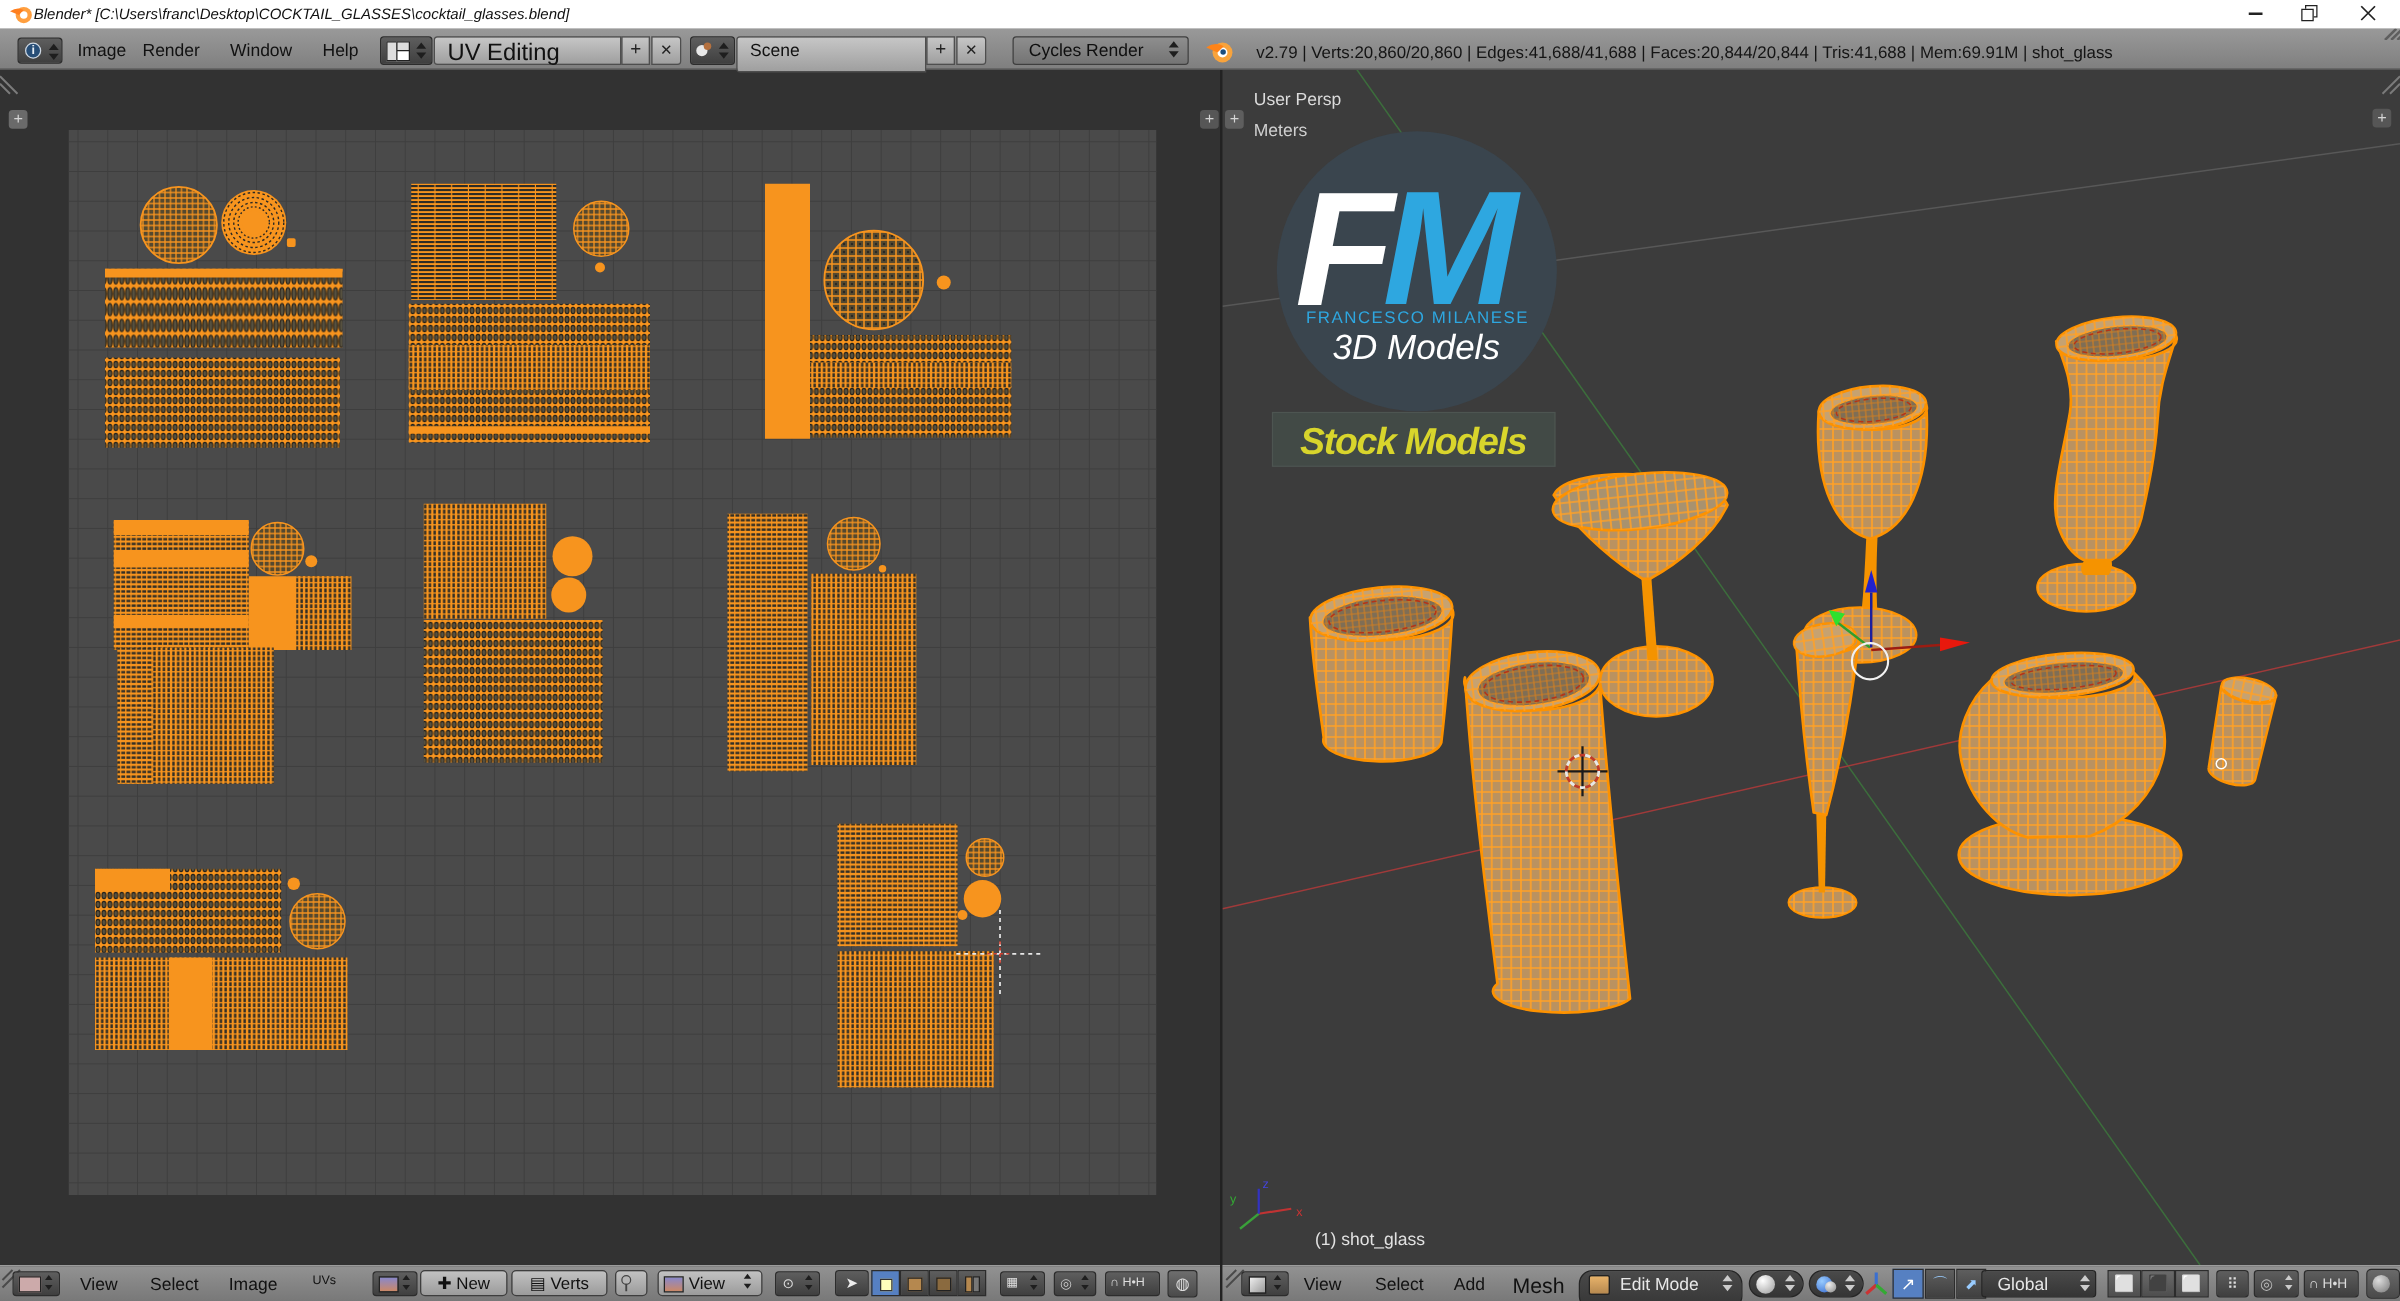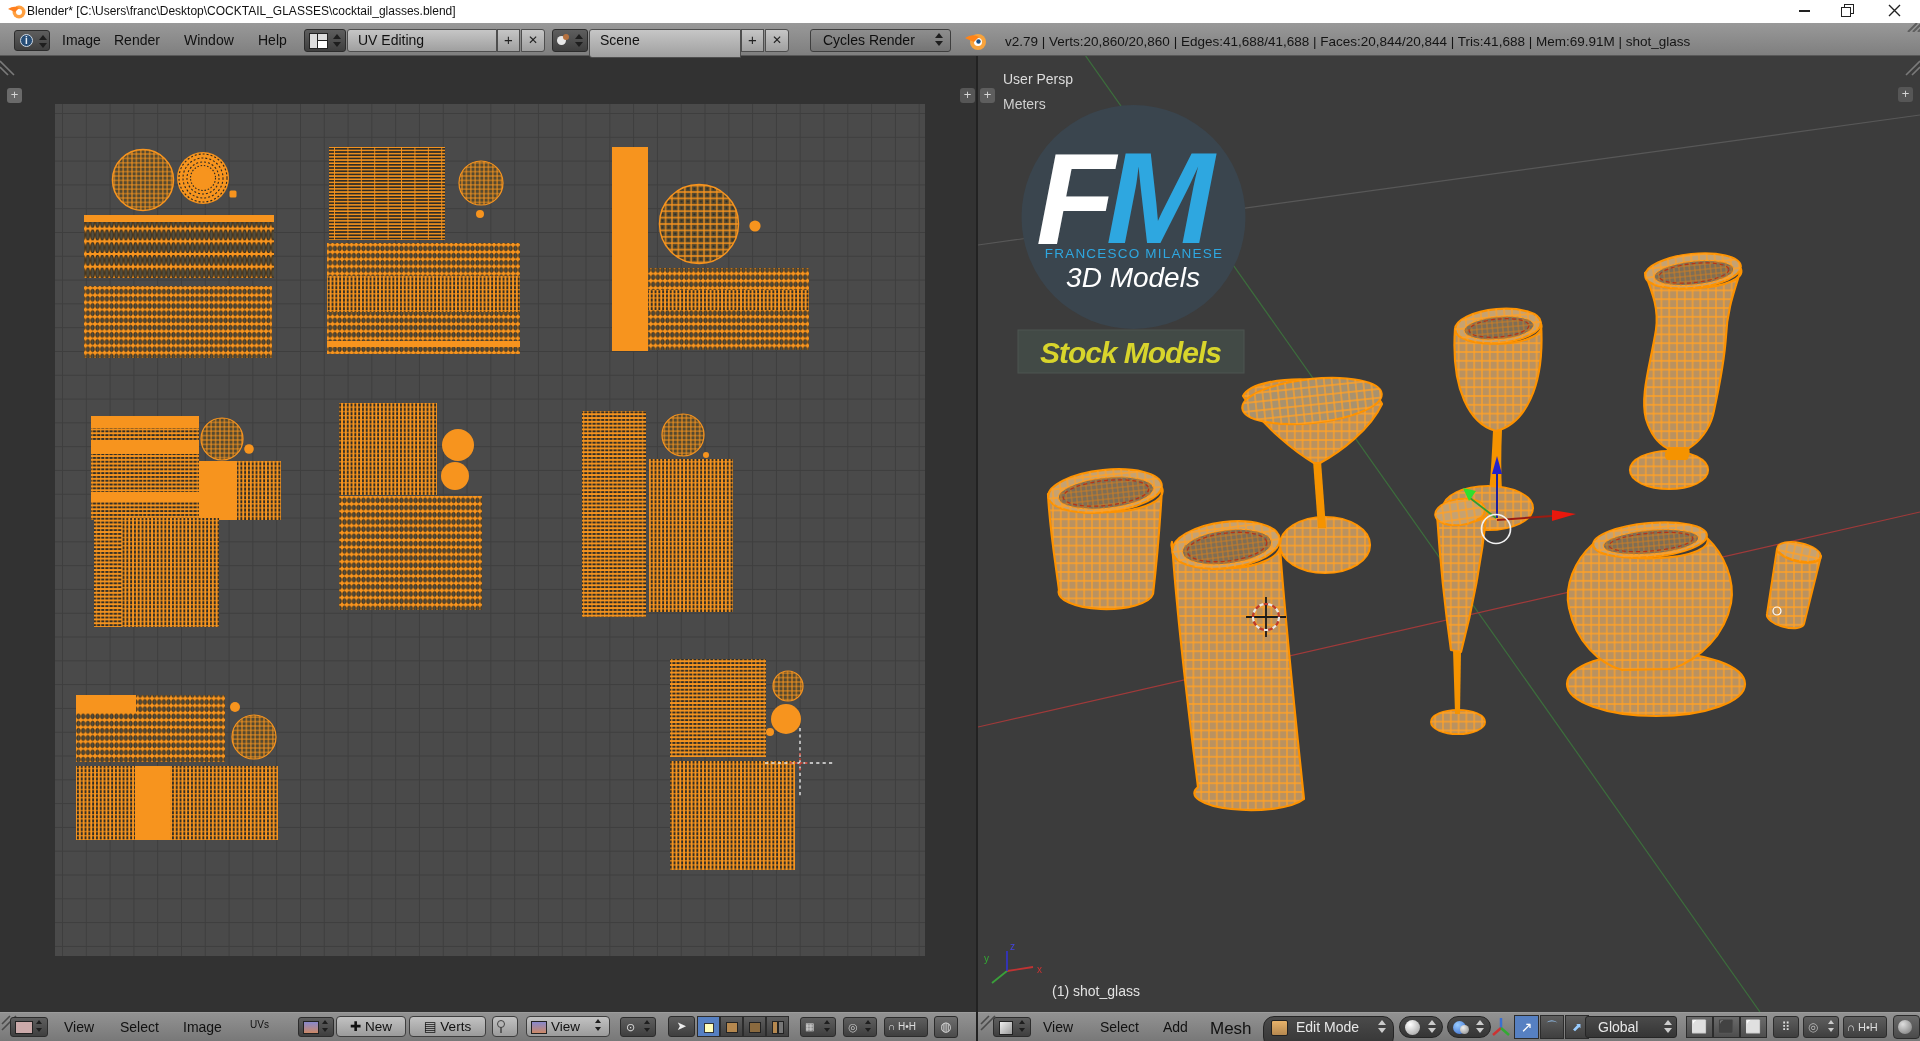--- a/index.html
+++ b/index.html
@@ -1,21 +1,21 @@
 <!DOCTYPE html>
 <html><head>
 <meta charset="utf-8">
 <style>
   html,body{margin:0;padding:0;width:1920px;height:1041px;overflow:hidden;
     font-family:"Liberation Sans",sans-serif;background:#333;}
   #page{position:relative;width:1920px;height:1041px;}
   .abs{position:absolute;}
   
   #titlebar{left:0;top:0;width:1920px;height:23px;background:#fff;color:#000;}
-  #titletext{left:27px;top:4px;font-size:12px;color:#111;}
+  #titletext{left:27px;top:4px;font-size:12px;color:#111;font-style:italic;}
   
   #menubar{left:0;top:23px;width:1920px;height:33px;
     background:linear-gradient(#999999,#7f7f7f);border-bottom:1px solid #585858;box-sizing:border-box;}
   
   #uvpane{left:0;top:56px;width:976px;height:985px;background:#323232;}
   #uvgrid{left:55px;top:48px;width:870px;height:852px;background:#4a4a4a;
     background-image:linear-gradient(#3e3e3e 1px,transparent 1px),linear-gradient(90deg,#3e3e3e 1px,transparent 1px);
     background-size:23.8px 23.8px;background-position:7px 9px;}
   #vpane{left:977px;top:56px;width:943px;height:985px;background:#3c3c3c;}
   #divider{left:976px;top:56px;width:2px;height:985px;background:#222;}
@@ -310,21 +310,21 @@
   <div class="abs menutext" style="left:114px;top:32px;font-size:14px;">Render</div>
   <div class="abs menutext" style="left:184px;top:32px;font-size:14px;">Window</div>
   <div class="abs menutext" style="left:258px;top:32px;font-size:14px;">Help</div>
   <div class="abs" style="left:304px;top:29px;width:42px;height:23px;border-radius:3px;background:linear-gradient(#5e5e5e,#3f3f3f);border:1px solid #2c2c2c;box-sizing:border-box;">
     <div class="abs" style="left:4px;top:3px;width:7px;height:14px;background:#ddd;border:1px solid #222;"></div>
     <div class="abs" style="left:12px;top:3px;width:9px;height:7px;background:#ddd;border:1px solid #222;"></div>
     <div class="abs" style="left:12px;top:10px;width:9px;height:7px;background:#fff;border:1px solid #222;"></div>
     <div class="abs" style="left:28px;top:4px;width:0;height:0;border-left:4px solid transparent;border-right:4px solid transparent;border-bottom:5px solid #1e1e1e;"></div>
     <div class="abs" style="left:28px;top:12px;width:0;height:0;border-left:4px solid transparent;border-right:4px solid transparent;border-top:5px solid #1e1e1e;"></div>
   </div>
-  <div class="abs" style="left:347px;top:29px;width:150px;height:23px;border-radius:3px 0 0 3px;background:linear-gradient(#c6c6c6,#9f9f9f);border:1px solid #4e4e4e;box-sizing:border-box;font-size:14px;color:#111;padding:2px 0 0 10px;">UV Editing</div>
+  <div class="abs" style="left:347px;top:29px;width:150px;height:23px;border-radius:3px 0 0 3px;background:linear-gradient(#c6c6c6,#9f9f9f);border:1px solid #4e4e4e;box-sizing:border-box;font-size:19px;color:#111;padding:2px 0 0 10px;">UV Editing</div>
   <div class="abs" style="left:497px;top:29px;width:23px;height:23px;background:linear-gradient(#c6c6c6,#9f9f9f);border:1px solid #4e4e4e;box-sizing:border-box;color:#222;font-size:15px;text-align:center;line-height:20px;">+</div>
   <div class="abs" style="left:521px;top:29px;width:24px;height:23px;border-radius:0 3px 3px 0;background:linear-gradient(#c6c6c6,#9f9f9f);border:1px solid #4e4e4e;box-sizing:border-box;color:#222;font-size:12px;text-align:center;line-height:20px;">✕</div>
   <div class="abs" style="left:552px;top:29px;width:36px;height:23px;border-radius:3px;background:linear-gradient(#5e5e5e,#3f3f3f);border:1px solid #2c2c2c;box-sizing:border-box;">
     <div class="abs" style="left:4px;top:6px;width:9px;height:9px;border-radius:50%;background:#e8e8e8;"></div>
     <div class="abs" style="left:10px;top:4px;width:6px;height:6px;border-radius:50%;background:#b5713f;"></div>
     <div class="abs" style="left:22px;top:4px;width:0;height:0;border-left:4px solid transparent;border-right:4px solid transparent;border-bottom:5px solid #1e1e1e;"></div>
     <div class="abs" style="left:22px;top:12px;width:0;height:0;border-left:4px solid transparent;border-right:4px solid transparent;border-top:5px solid #1e1e1e;"></div>
   </div>
   <div class="abs" style="left:589px;top:29px;width:152px;height:29px;border-radius:3px 0 0 3px;background:linear-gradient(#c6c6c6,#9f9f9f);border:1px solid #4e4e4e;box-sizing:border-box;font-size:14px;color:#111;padding:2px 0 0 10px;">Scene</div>
   <div class="abs" style="left:741px;top:29px;width:23px;height:23px;background:linear-gradient(#c6c6c6,#9f9f9f);border:1px solid #4e4e4e;box-sizing:border-box;color:#222;font-size:15px;text-align:center;line-height:20px;">+</div>

